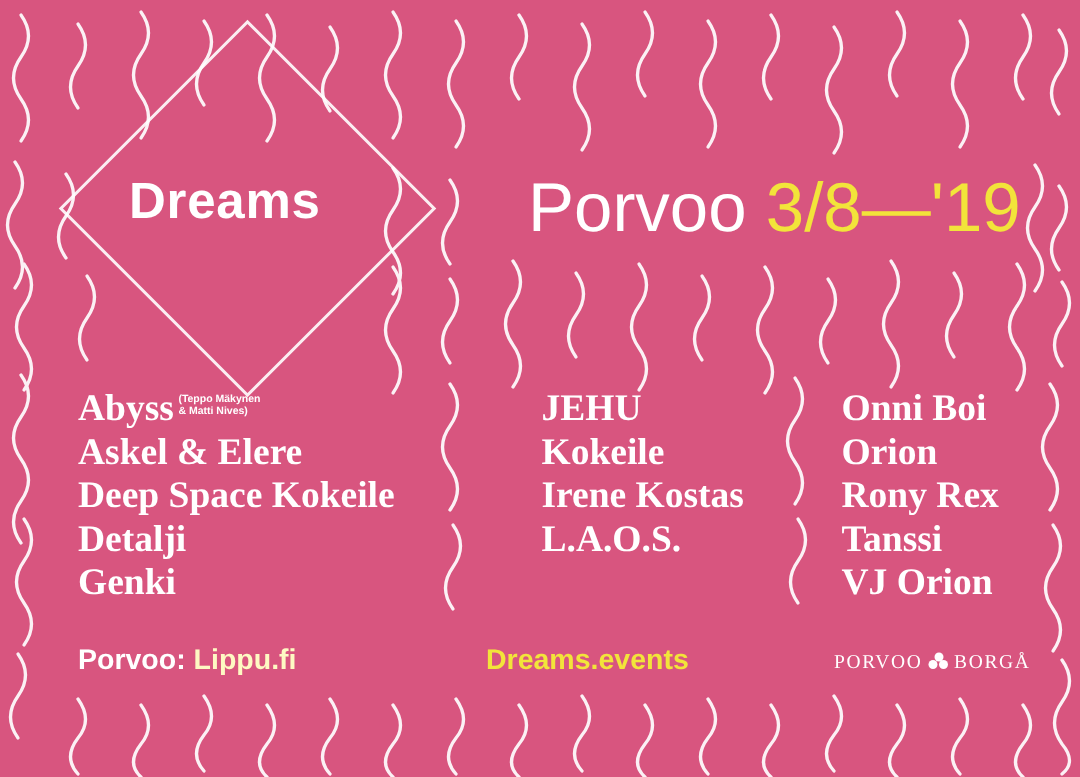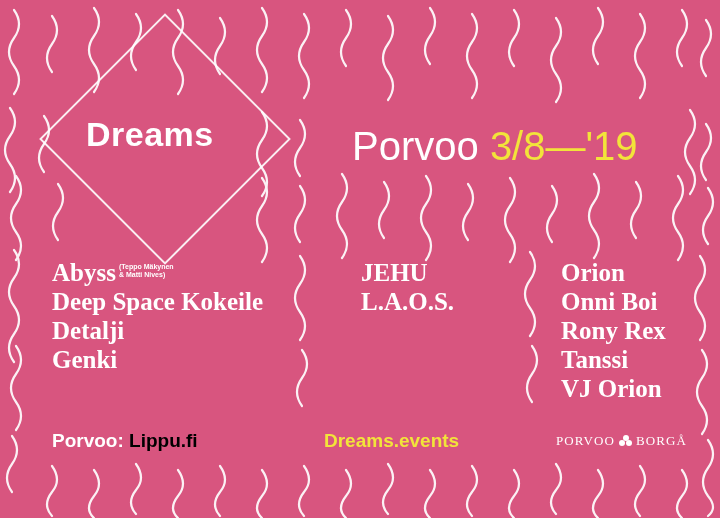--- a/index.html
+++ b/index.html
@@ -45,22 +45,22 @@
     font-size: 34px;
     font-weight: bold;
     color: #ffffff;
     letter-spacing: 0.5px;
     line-height: 44px;
     font-family: "Liberation Sans", sans-serif;
   }
   .title-porvoo {
     position: absolute;
     left: 352px;
-    top: 12px;
-    font-size: 40px;
+    top: 4px;
+    font-size: 46px;
     font-weight: normal;
     color: #ffffff;
     line-height: 44px;
     font-family: "Liberation Sans", sans-serif;
   }
   .title-date {
     color: #f2e43a;
     font-weight: normal;
   }
   .lineup {
@@ -97,21 +97,21 @@
   .footer-liput {
     position: absolute;
     left: 52px;
     top: 430px;
     font-size: 19px;
     font-weight: bold;
     color: #ffffff;
     font-family: "Liberation Sans", sans-serif;
   }
   .footer-liput .linkv {
-    color: #000000;
+    color: #fef9c3;
   }
   .footer-site {
     position: absolute;
     left: 324px;
     top: 430px;
     font-size: 19px;
     font-weight: bold;
     color: #f2e43a;
     font-family: "Liberation Sans", sans-serif;
     text-align: right;
@@ -235,45 +235,54 @@
   </div>
 
   <div class="lineup">
 
     <div class="col col-1">
       <div class="artist">
         <span>Abyss</span><span class="sub">(Teppo Mäkynen
 &amp; Matti Nives)</span>
       </div>
       <div class="artist">
+        <span>Askel &amp; Elere</span>
+      </div>
+      <div class="artist">
         <span>Deep Space Kokeile</span>
       </div>
       <div class="artist">
         <span>Detalji</span>
       </div>
       <div class="artist">
         <span>Genki</span>
       </div>
     </div>
 
     <div class="col col-2">
       <div class="artist">
         <span>JEHU</span>
       </div>
       <div class="artist">
+        <span>Kokeile</span>
+      </div>
+      <div class="artist">
+        <span>Irene Kostas</span>
+      </div>
+      <div class="artist">
         <span>L.A.O.S.</span>
       </div>
     </div>
 
     <div class="col col-3">
       <div class="artist">
+        <span>Onni Boi</span>
+      </div>
+      <div class="artist">
         <span>Orion</span>
-      </div>
-      <div class="artist">
-        <span>Onni Boi</span>
       </div>
       <div class="artist">
         <span>Rony Rex</span>
       </div>
       <div class="artist">
         <span>Tanssi</span>
       </div>
       <div class="artist">
         <span>VJ Orion</span>
       </div>

